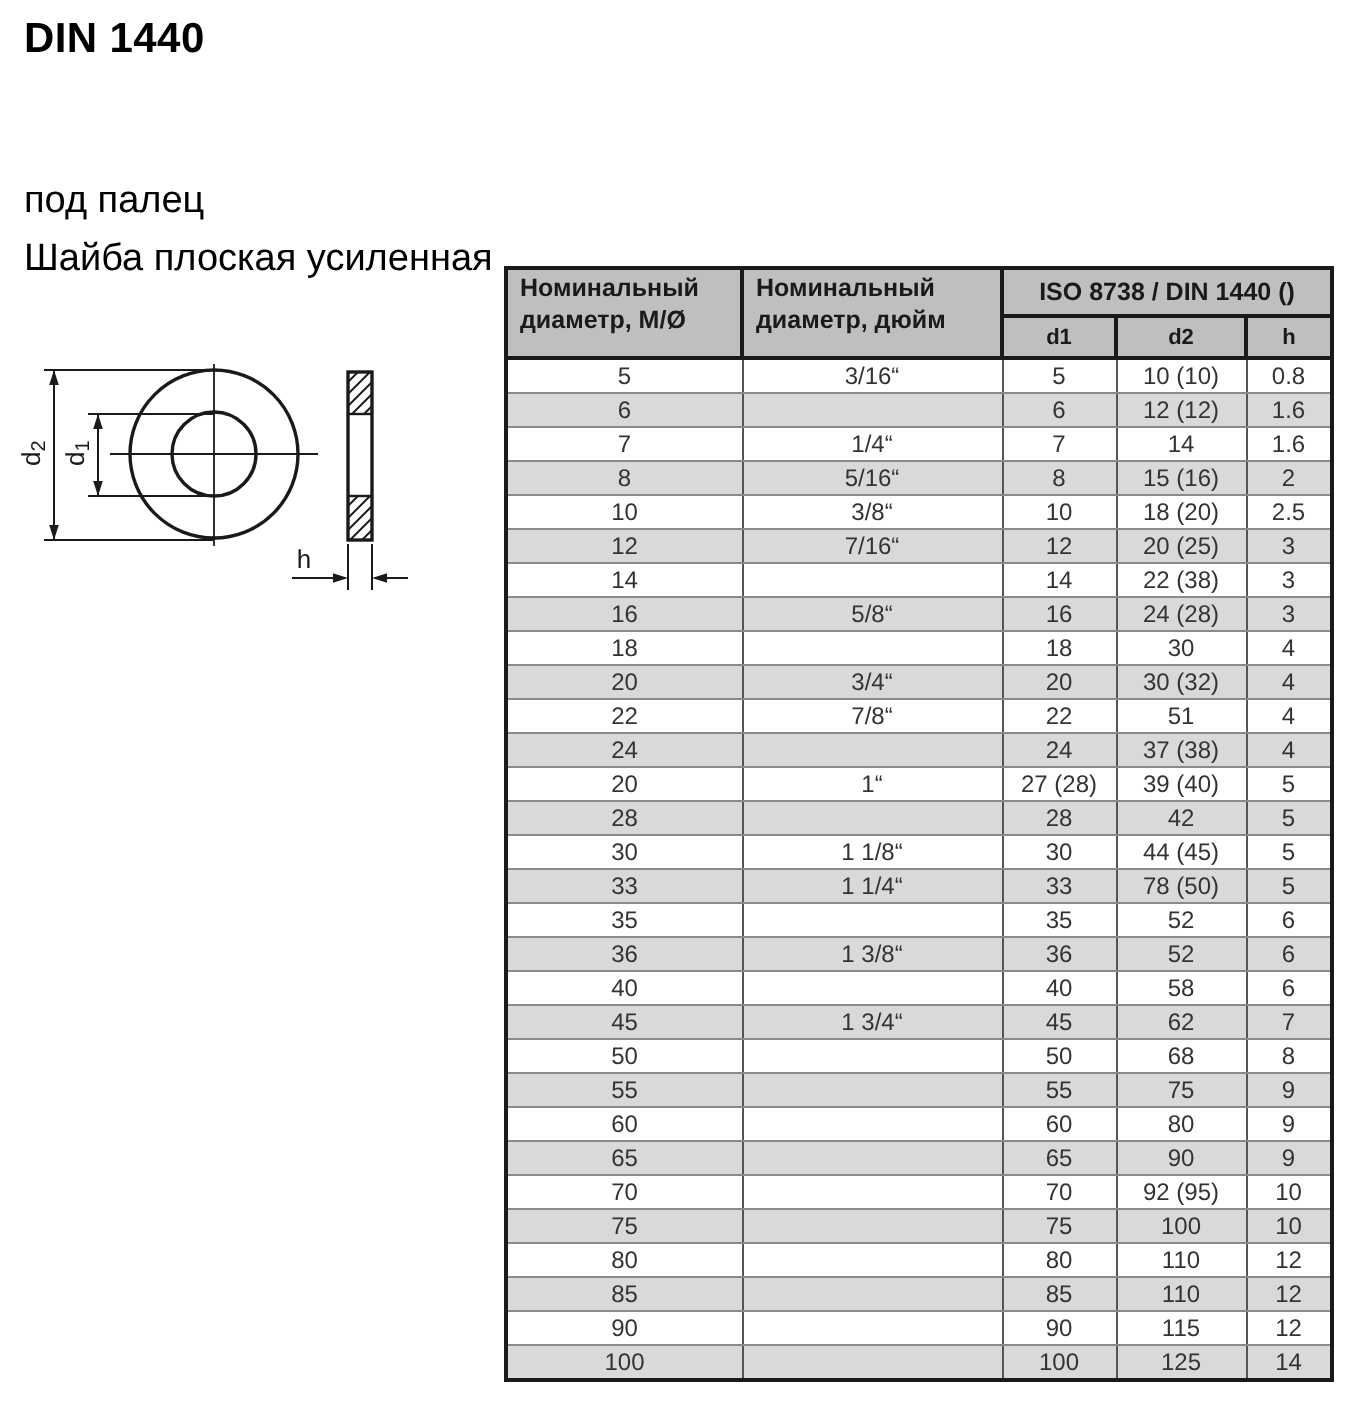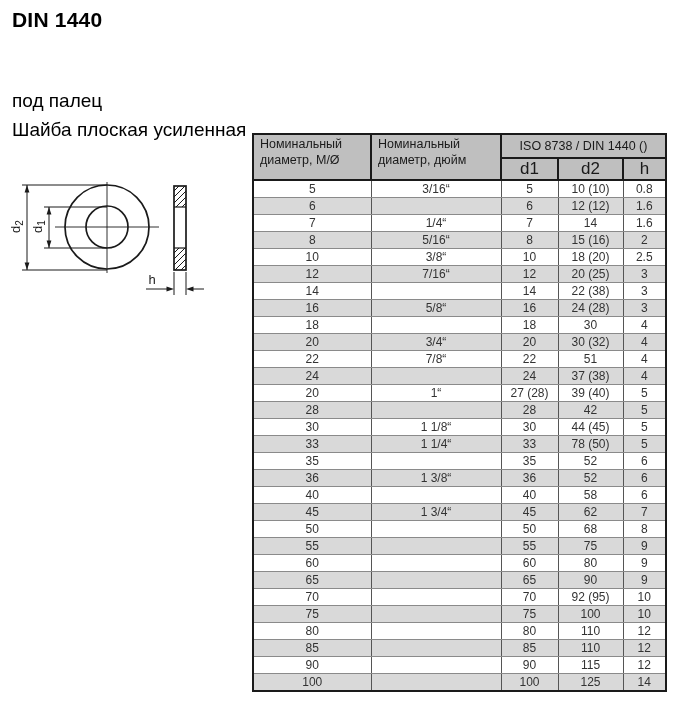--- a/index.html
+++ b/index.html
@@ -33,25 +33,25 @@
   table.dims col.c1 { width: 118px; }
   table.dims col.c2 { width: 130px; }
   table.dims col.c3 { width: 57px; }
   table.dims col.c4 { width: 65px; }
   table.dims col.c5 { width: 43px; }
 
   table.dims th {
     background: var(--header-bg, #bfbfbf);
     border: 2px solid var(--border-dark, #1a1a1a);
     color: #1a1a1a;
-    font-size: 12.5px; font-weight: normal;
+    font-size: 12.5px; font-weight: bold;
     text-align: center; padding: 0;
   }
   thead tr.h1 th { height: 22px; }
-  thead tr.h2 th { height: 19px; font-size: 17px; }
+  thead tr.h2 th { height: 19px; font-size: 11px; }
   table.dims th.left {
     text-align: left; vertical-align: top;
     padding: 2px 2px 0 6px; line-height: 1.25;
   }
   table.dims td {
     border: 1px solid #555;
     border-top-color: #8a8a8a; border-bottom-color: #8a8a8a;
     height: 16px; line-height: 16px;
     text-align: center; padding: 0;
     background: #ffffff;

